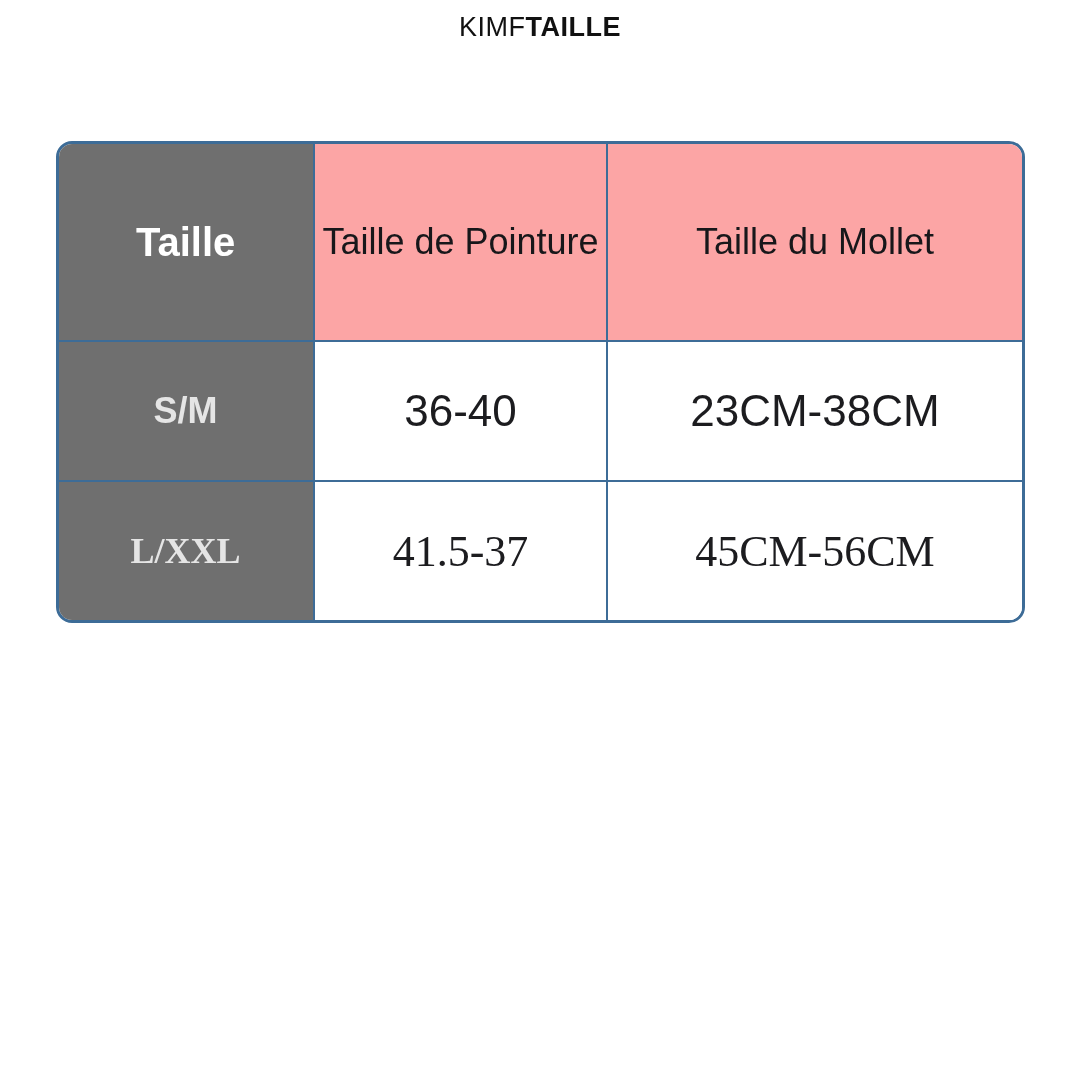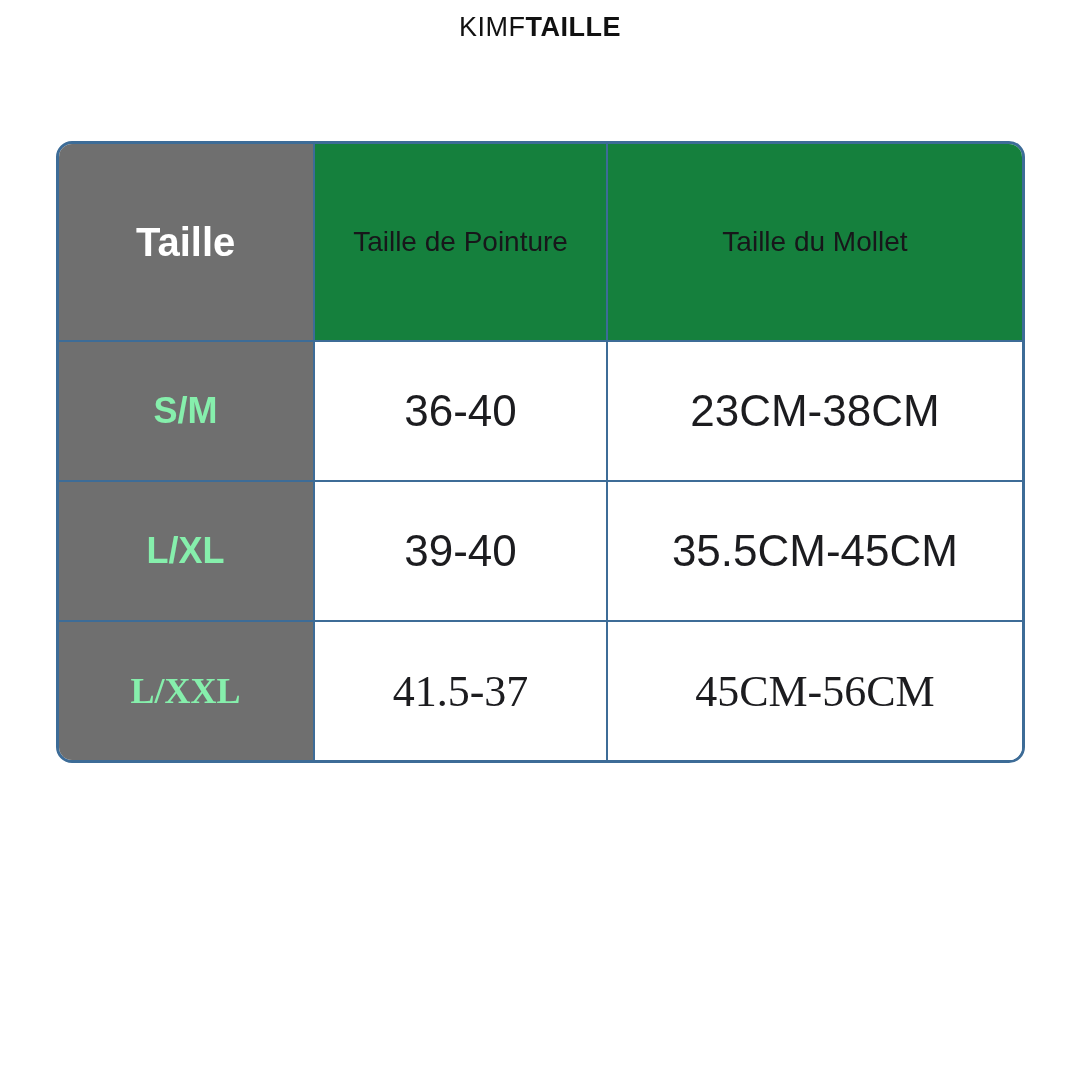--- a/index.html
+++ b/index.html
@@ -93,32 +93,32 @@
   table.size-table tbody tr:last-child > * { border-bottom: none; font-family: Liberation Serif, serif; }
 
   .head-label {
     background: #6f6f6f;
     color: #ffffff;
     font-size: 40px;
     font-weight: 700;
     height: 196px;
   }
   .head-cell {
-    background: #15803d;
+    background: #fca5a5;
     color: #17171a;
-    font-size: 28px;
+    font-size: 36px;
     font-weight: 400;
     height: 196px;
     line-height: 1.28;
     padding: 0 14px;
   }
 
   .row-label {
     background: #6f6f6f;
-    color: #86efac;
+    color: #e5e5e5;
     font-size: 36px;
     font-weight: 700;
     height: 138px;
   }
   .row-cell {
     background: #ffffff;
     color: #1c1c1f;
     font-size: 44px;
     font-weight: 400;
     height: 138px;
@@ -150,25 +150,20 @@
           <th class="head-cell">Taille du Mollet</th>
         </tr>
       </thead>
       <tbody>
         <tr>
           <td class="row-label">S/M</td>
           <td class="row-cell">36-40</td>
           <td class="row-cell">23CM-38CM</td>
         </tr>
         <tr>
-          <td class="row-label">L/XL</td>
-          <td class="row-cell">39-40</td>
-          <td class="row-cell">35.5CM-45CM</td>
-        </tr>
-        <tr>
           <td class="row-label">L/XXL</td>
           <td class="row-cell">41.5-37</td>
           <td class="row-cell">45CM-56CM</td>
         </tr>
       </tbody>
     </table>
   </div>
 
 </div>
 

